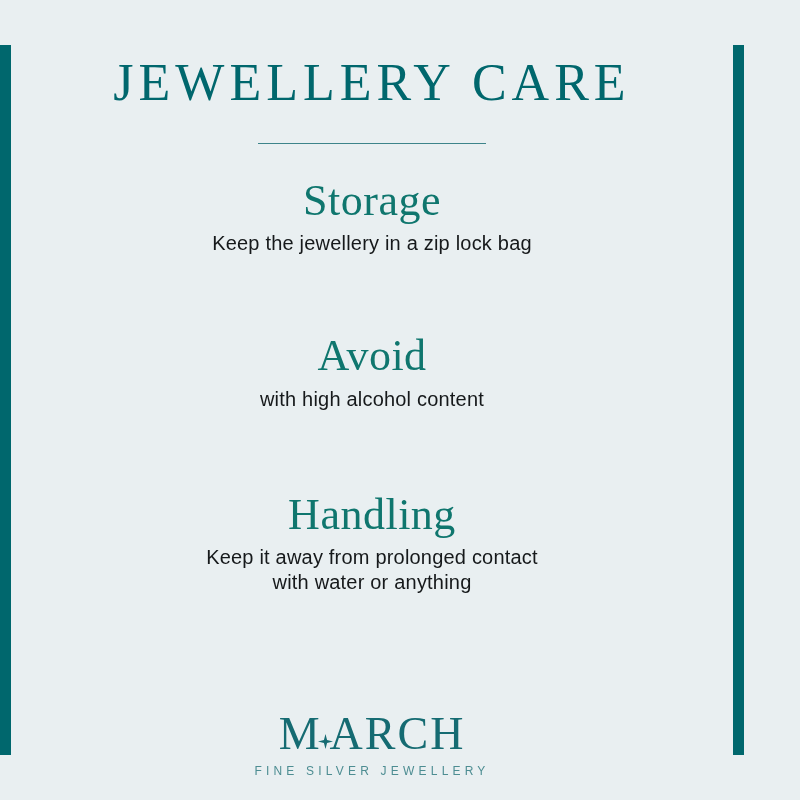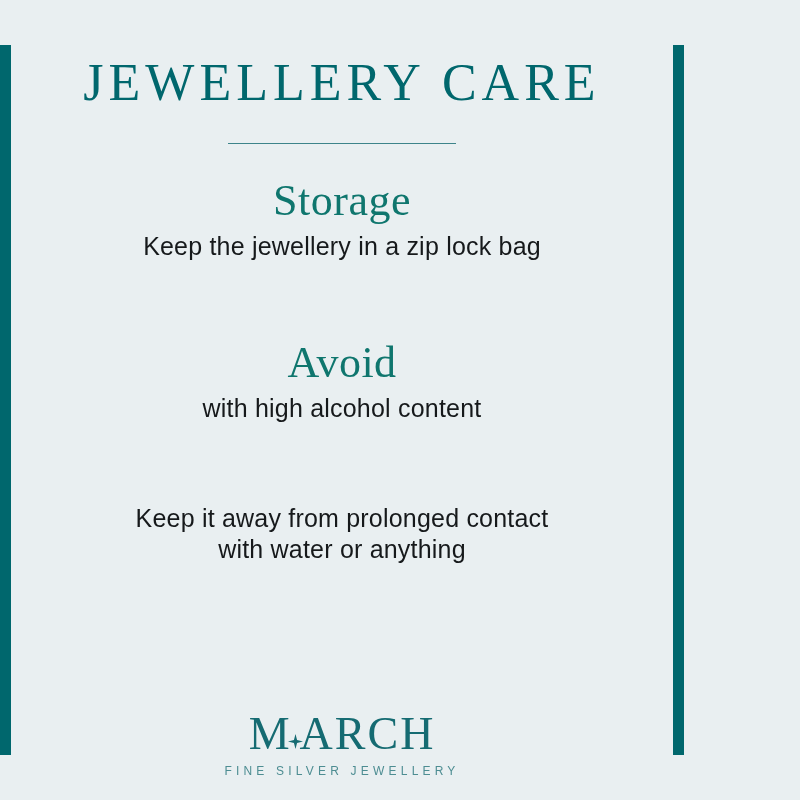--- a/index.html
+++ b/index.html
@@ -11,21 +11,21 @@
     width: 800px;
     height: 800px;
     overflow: hidden;
     background: #e9eff1;
     font-family: "Liberation Sans", sans-serif;
     -webkit-font-smoothing: antialiased;
   }
 
   .poster {
     position: relative;
-    width: 684px;
+    width: 744px;
     height: 800px;
     background: #e9eff1;
     box-sizing: border-box;
   }
 
   
   .side-bar {
     position: absolute;
     top: 45px;
     height: 710px;
@@ -79,21 +79,21 @@
     font-weight: 400;
     font-size: 44px;
     line-height: 1.12;
     letter-spacing: 0.5px;
     color: #0f766e;
   }
   .section-body {
     margin: 0;
     font-family: "Liberation Sans", sans-serif;
     font-weight: 400;
-    font-size: 25px;
+    font-size: 20px;
     line-height: 1.26;
     letter-spacing: 0.2px;
     color: #16191b;
   }
   .section-body .line { display: block; }
 
   
   .care-section[data-section="storage"]  { margin-top: 0; }
   .care-section[data-section="avoid"]    { margin-top: 75px; }
   .care-section[data-section="handling"] { margin-top: 78px; }
@@ -160,20 +160,21 @@
     </section>
 
     <section class="care-section" data-section="avoid">
       <h2 class="section-heading">Avoid</h2>
       <p class="section-body">
         <span class="line">with high alcohol content</span>
       </p>
     </section>
 
     <section class="care-section" data-section="handling">
+      <h2 class="section-heading">Handling</h2>
       <p class="section-body">
         <span class="line">Keep it away from prolonged contact</span>
         <span class="line">with water or anything</span>
       </p>
     </section>
 
   </div>
 
   <div class="brand">
     <div class="brand-mark">

